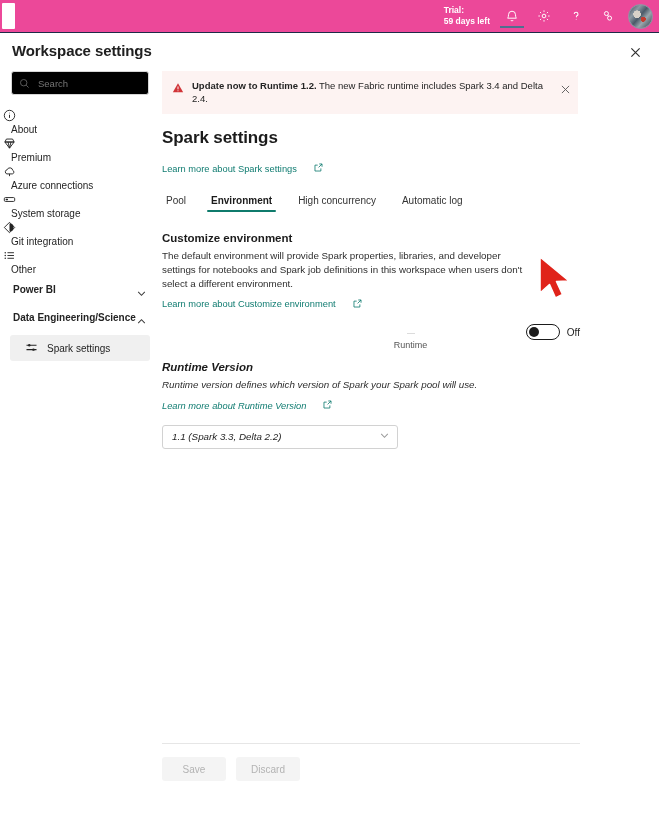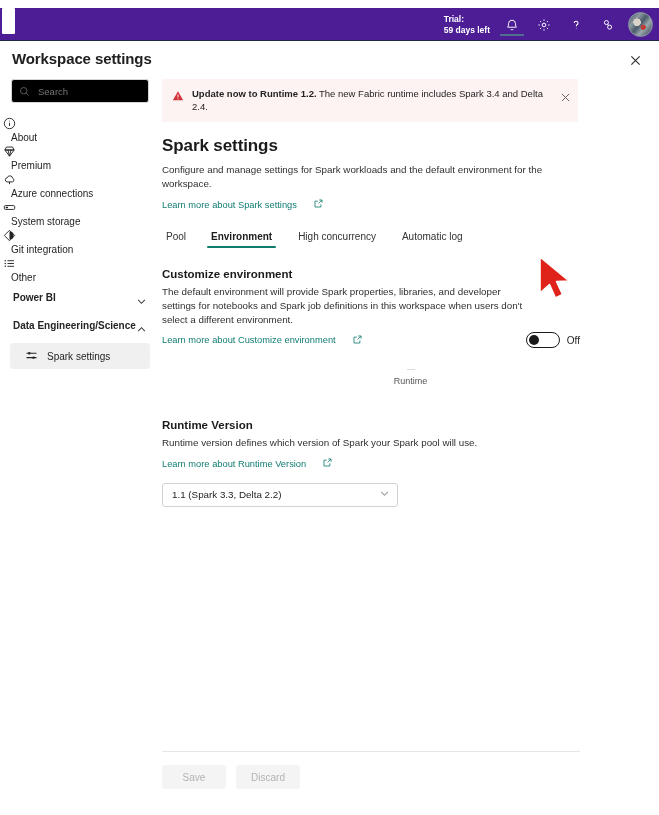--- a/index.html
+++ b/index.html
@@ -8,25 +8,24 @@
     width: 659px; height: 815px;
     background: #ffffff;
     font-family: "Liberation Sans", sans-serif;
     overflow: hidden;
   }
 
   
   .topbar {
     position: relative;
     height: 33px;
-    background: #4c1d95;
-    display: flex;
-    align-items: flex-start;
+    background: #ec4899;
+    display: flex;
+    align-items: center;
     border-bottom: 1px solid #1d2b47;
-    margin-top: 8px;
   }
   .topbar-logo {
     width: 13px; height: 26px;
     background: #ffffff;
     margin-left: 2px;
     border-radius: 1px;
   }
   .topbar-right {
     margin-left: auto;
     display: flex;
@@ -536,21 +535,20 @@
       <span class="banner-close">
         <svg width="9" height="9" viewBox="0 0 10 10" stroke="currentColor" stroke-width="1" fill="none">
           <path d="M1 1l8 8M9 1l-8 8"></path>
         </svg>
       </span>
     </div>
 
     <div class="content">
 
       <div class="h1">Spark settings</div>
-      <div class="sub">Configure and manage settings for Spark workloads and the default environment for the workspace.</div>
       <a class="link">
         <span>Learn more about Spark settings</span>
         <span>
           <svg width="9" height="9" viewBox="0 0 11 11" fill="none" stroke="currentColor" stroke-width="1">
             <path d="M6.4 1.2h3.4v3.4"></path>
               <path d="M9.8 1.2L5.6 5.4"></path>
             <path d="M8.4 6.6v3.2H1.2V2.6h3.3"></path>
           </svg>
         </span>
       </a>
@@ -576,21 +574,21 @@
           </span>
         </a>
       </div>
 
       <div class="legend-row">
         <div class="line-s"></div>
         <div class="legend-text">Runtime</div>
         <div class="line-l"></div>
       </div>
 
-      <div class="section" style="margin-top:27px;">
+      <div class="section" style="margin-top:5px;font-style:italic;">
         <div class="h2">Runtime Version</div>
         <div class="desc">Runtime version defines which version of Spark your Spark pool will use.</div>
         <a class="link">
           <span>Learn more about Runtime Version</span>
           <span>
             <svg width="9" height="9" viewBox="0 0 11 11" fill="none" stroke="currentColor" stroke-width="1">
               <path d="M6.4 1.2h3.4v3.4"></path>
                 <path d="M9.8 1.2L5.6 5.4"></path>
               <path d="M8.4 6.6v3.2H1.2V2.6h3.3"></path>
             </svg>

